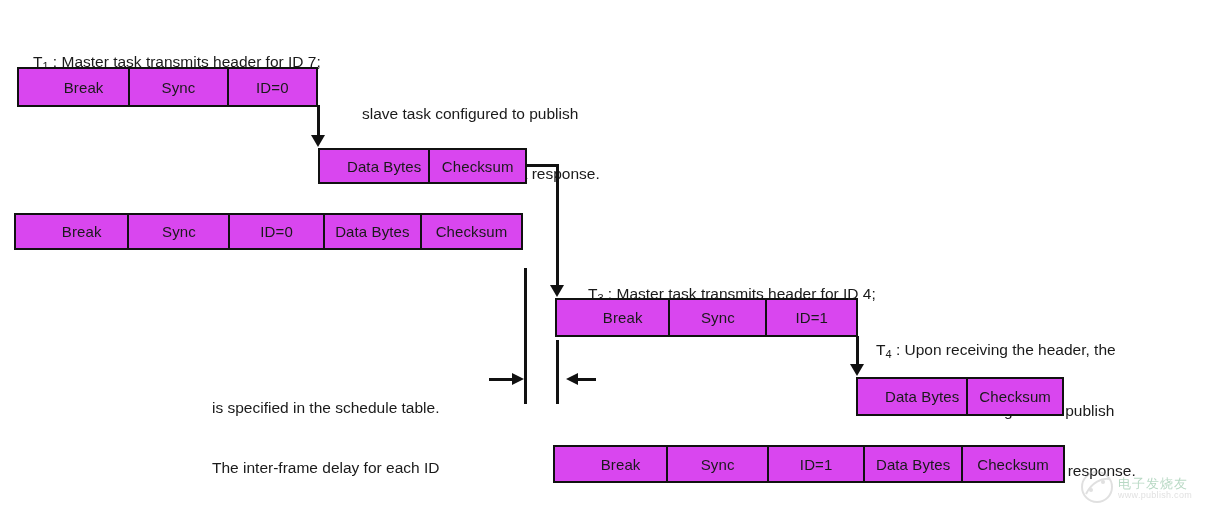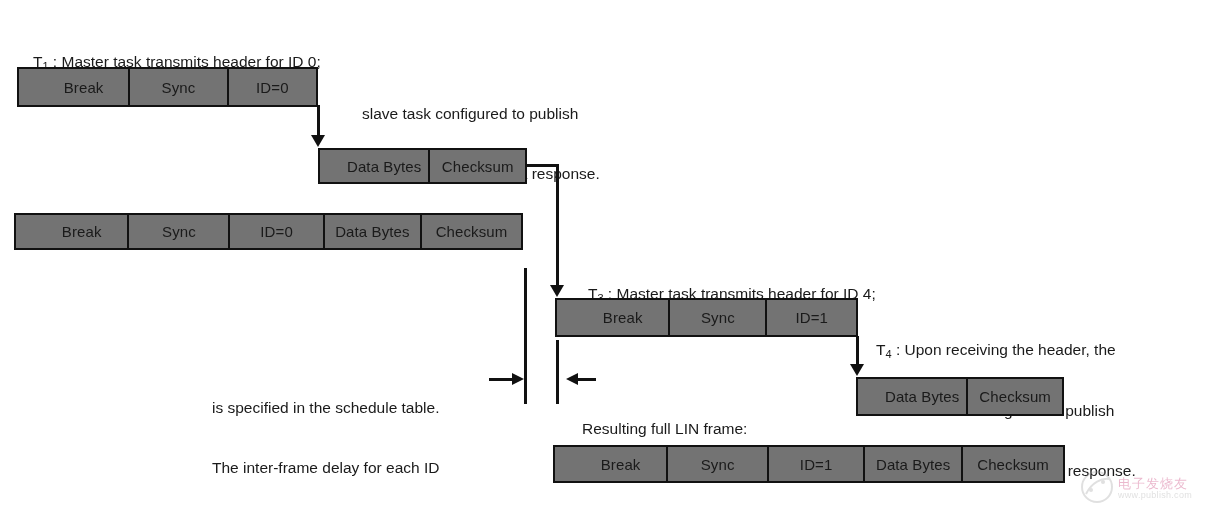--- a/index.html
+++ b/index.html
@@ -16,21 +16,21 @@
     color: #1a1a1a;
     overflow: hidden;
   }
 
   
   .frame {
     position: absolute;
     display: flex;
     box-sizing: border-box;
     border: 2px solid #111111;
-    background: #737373;
+    background: #d946ef;
     padding-left: 20px;
   }
   .cell {
     box-sizing: border-box;
     display: flex;
     align-items: center;
     justify-content: center;
     font-size: 15px;
     letter-spacing: 0.1px;
     color: #1a1a1a;
@@ -105,37 +105,37 @@
     opacity: 0.30;
     pointer-events: none;
   }
   #watermark .wm-text {
     display: flex;
     flex-direction: column;
     line-height: 1.05;
   }
   #watermark .wm-cn {
     font-size: 13px;
-    color: #be185d;
+    color: #15803d;
     font-family: "DejaVu Sans", sans-serif;
     letter-spacing: 1px;
   }
   #watermark .wm-url {
     font-size: 9px;
     color: #9a9a9a;
     letter-spacing: 0.3px;
   }
 </style>
 </head>
 <body>
 
 <div id="canvas">
 
   <div class="note" style="left:16px; top:32px;">
-    <span>T</span><sub>1</sub><span> : Master task transmits header for ID 0;</span>
+    <span>T</span><sub>1</sub><span> : Master task transmits header for ID 7;</span>
   </div>
 
   <div class="frame" style="left:17px; top:67px; width:301px; height:40px;">
     <div class="cell" style="width:99px;">Break</div>
     <div class="cell" style="width:107px;">Sync</div>
     <div class="cell" style="width:95px;">ID=0</div>
   </div>
 
   <div class="ln vline" style="left:317px; top:105px; height:32px;"></div>
   <div class="arrow-down" style="left:311px; top:135px;"></div>
@@ -191,21 +191,20 @@
     <div><span>T</span><sub>4</sub><span> : Upon receiving the header, the</span></div>
     <div class="indent" style="padding-left:22px;">slave task configured to publish</div>
     <div class="indent" style="padding-left:22px;">data for ID 1 transmits a response.</div>
   </div>
 
   <div class="frame" style="left:856px; top:377px; width:208px; height:39px;">
     <div class="cell" style="width:100px;">Data Bytes</div>
     <div class="cell" style="width:104px;">Checksum</div>
   </div>
 
-  <div class="plain" style="left:582px; top:419px;">Resulting full LIN frame:</div>
 
   <div class="frame" style="left:553px; top:445px; width:512px; height:38px;">
     <div class="cell" style="width:97px;">Break</div>
     <div class="cell" style="width:105px;">Sync</div>
     <div class="cell" style="width:100px;">ID=1</div>
     <div class="cell" style="width:102px;">Data Bytes</div>
     <div class="cell" style="width:104px;">Checksum</div>
   </div>
 
   <div id="watermark">

